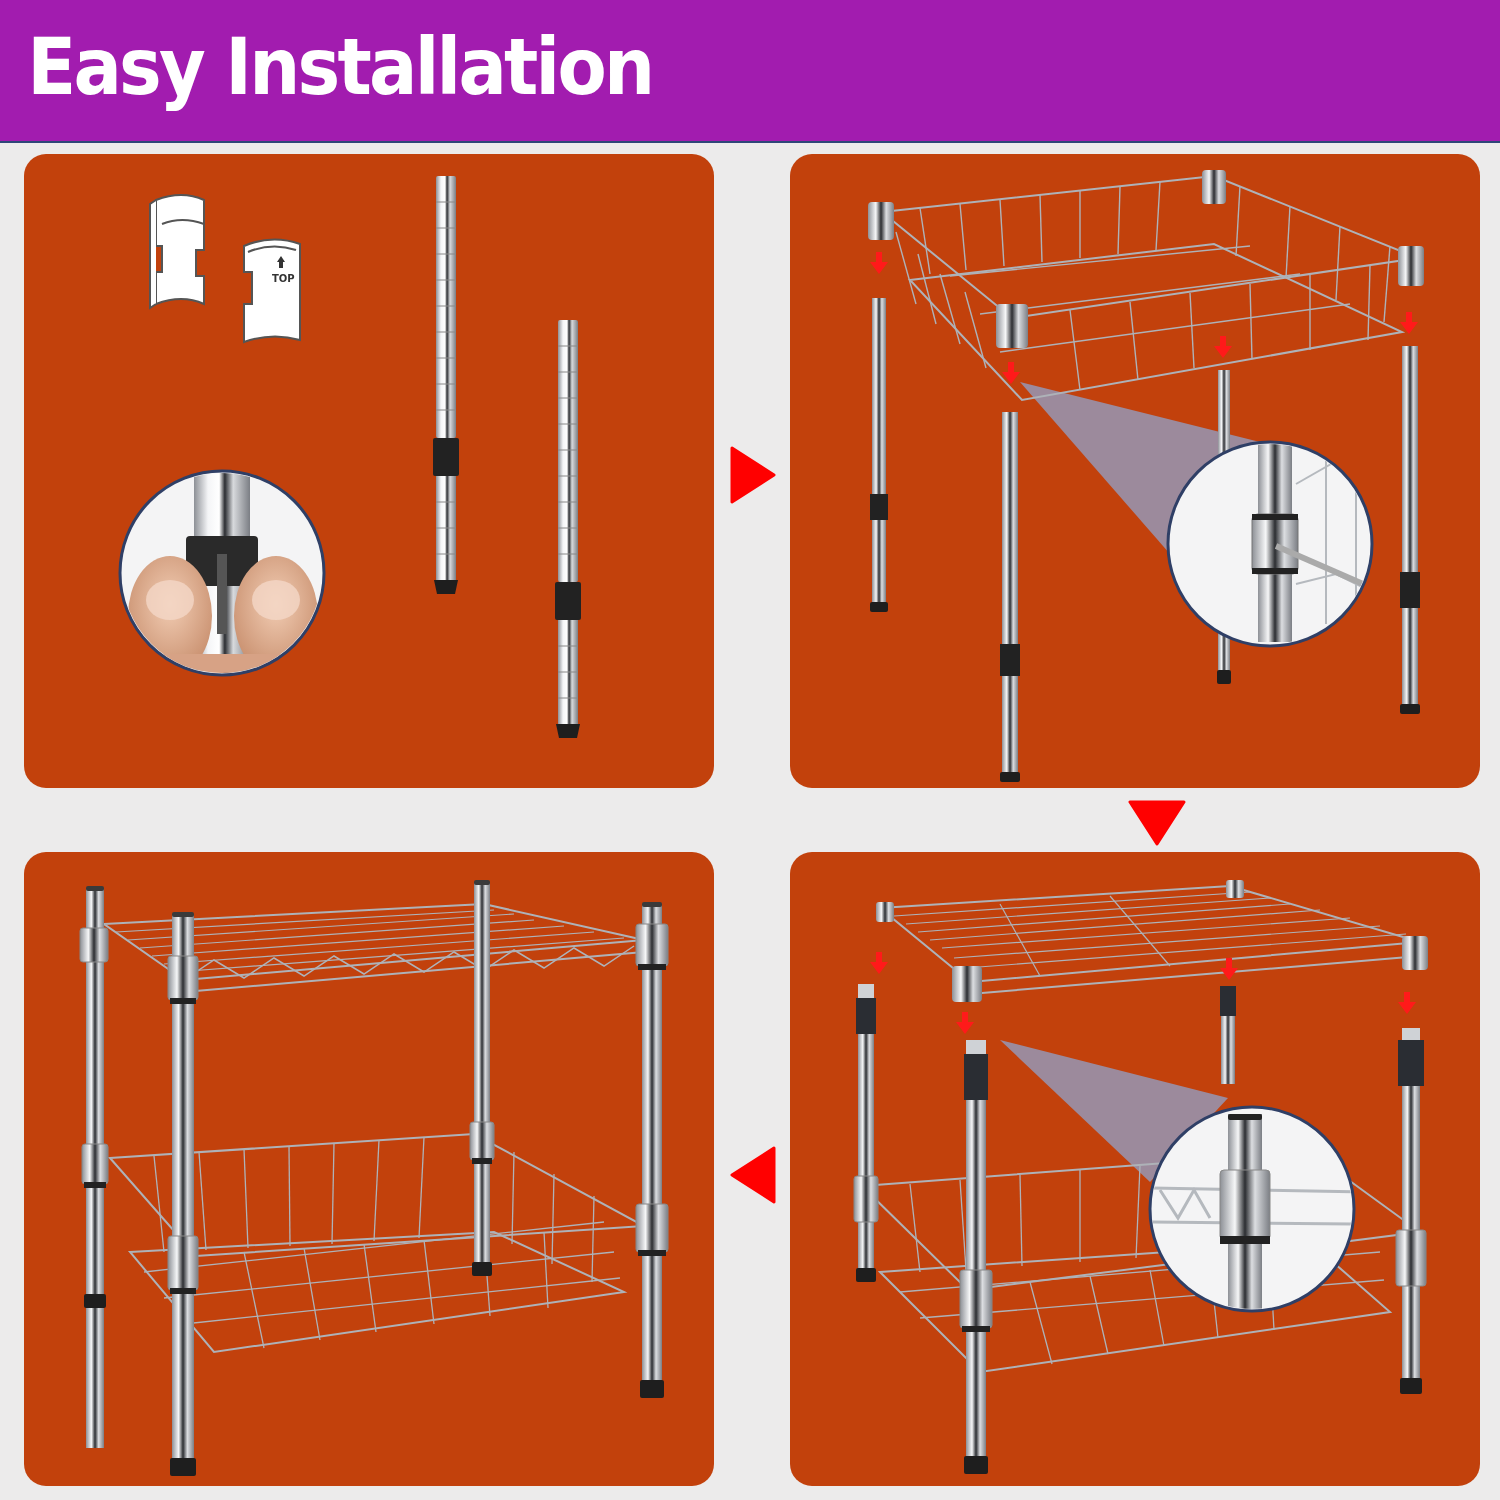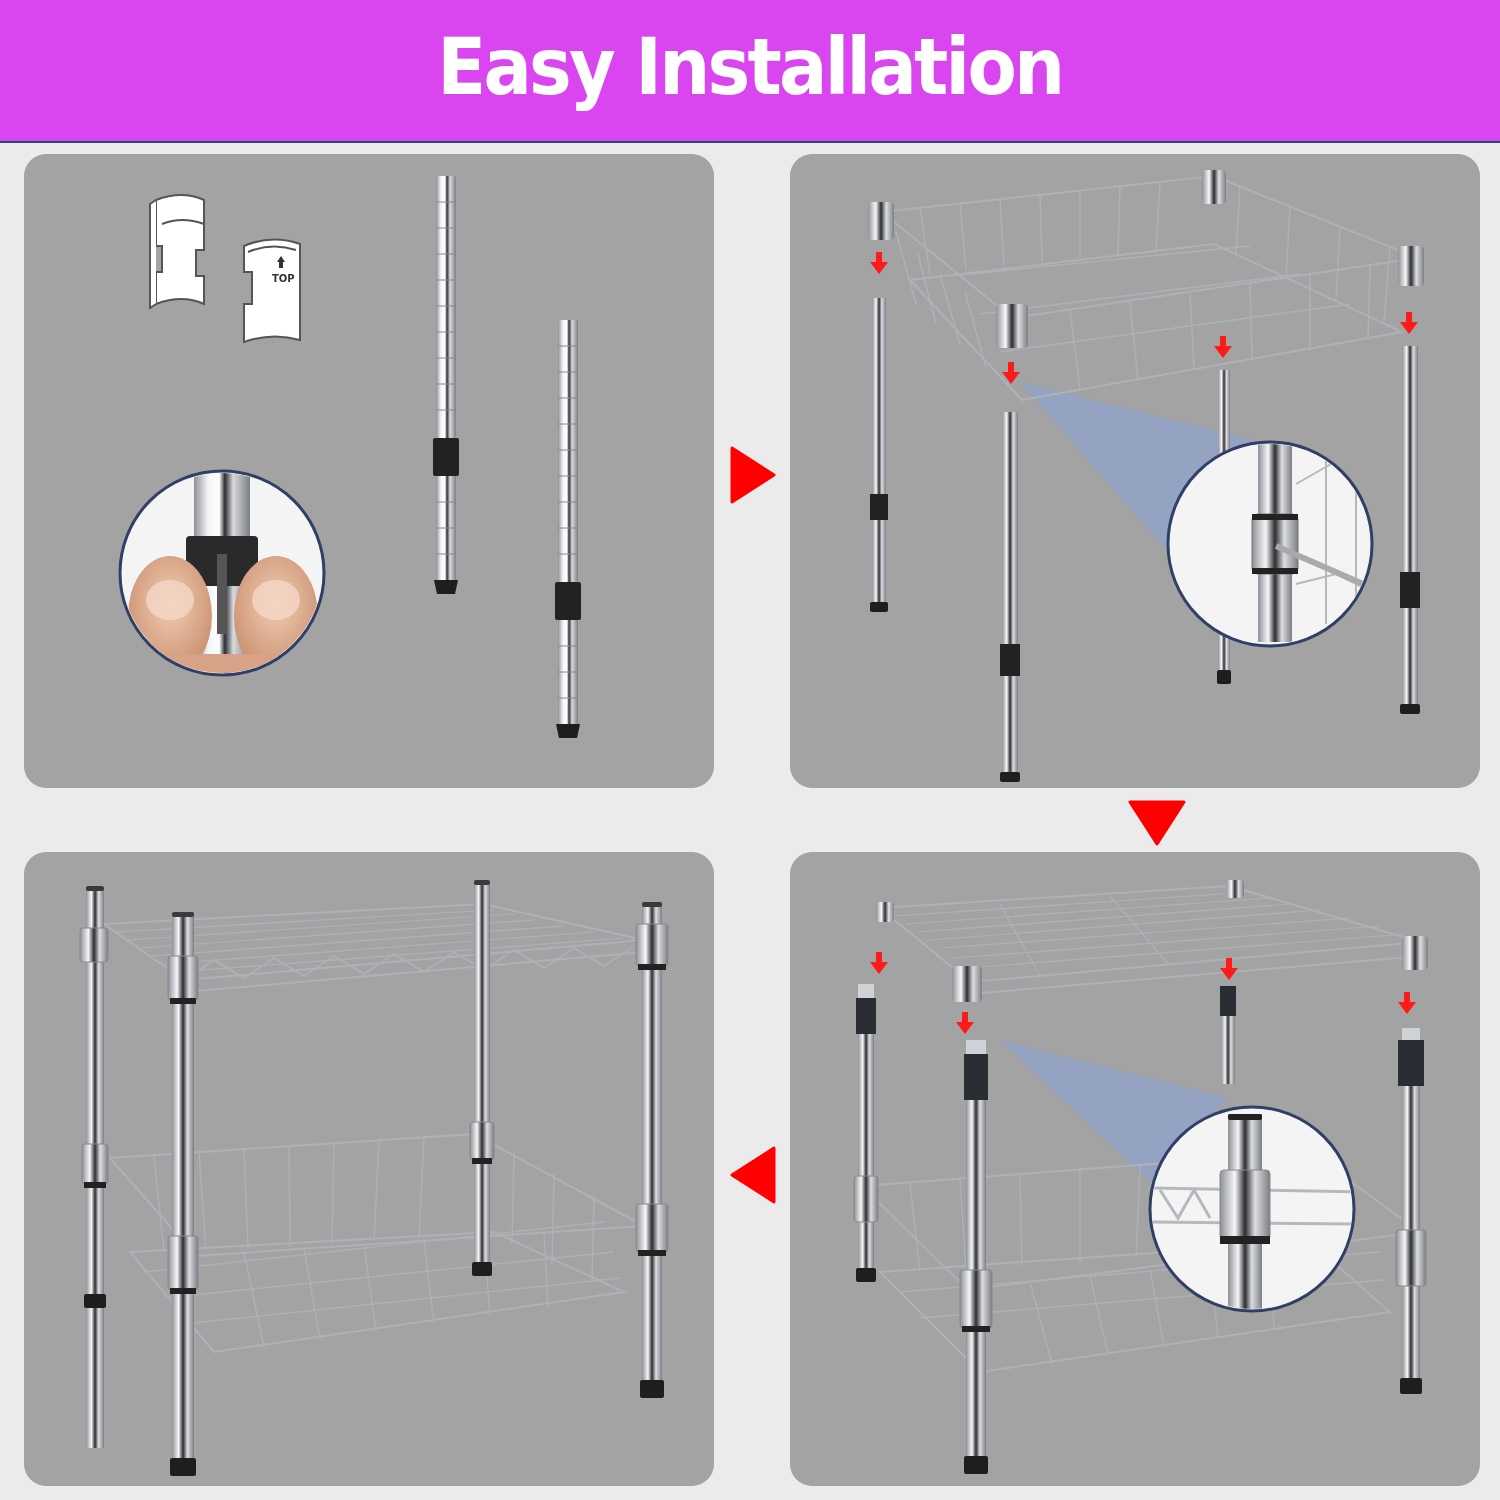--- a/index.html
+++ b/index.html
@@ -4,35 +4,35 @@
 <style>
   * { box-sizing: border-box; margin: 0; padding: 0; }
   html, body { width: 1500px; height: 1500px; overflow: hidden; }
   body {
     background: #ecebeb;
     font-family: "DejaVu Sans", sans-serif;
     position: relative;
   }
   .header {
     position: absolute; left: 0; top: 0; width: 1500px; height: 143px;
-    background: #d946ef;
-    display: flex; align-items: center; justify-content: center;
+    background: #a21caf;
+    display: flex; align-items: center; justify-content: flex-start;
     border-bottom: 2px solid #2f4678;
   }
   .header h1 {
     color: #ffffff;
     font-family: "DejaVu Sans", sans-serif;
     font-weight: bold;
     font-size: 78px;
     letter-spacing: -3px;
     transform: scaleX(0.92);
     margin-top: -8px;
   }
   .panel {
-    position: absolute; background: #a3a3a3; border-radius: 22px; overflow: hidden;
+    position: absolute; background: #c2410c; border-radius: 22px; overflow: hidden;
   }
   #p1 { left: 24px;  top: 154px; width: 690px; height: 634px; }
   #p2 { left: 790px; top: 154px; width: 690px; height: 634px; }
   #p3 { left: 24px;  top: 852px; width: 690px; height: 634px; }
   #p4 { left: 790px; top: 852px; width: 690px; height: 634px; }
   .panel svg { position: absolute; left: 0; top: 0; width: 690px; height: 634px; }
   .arrow { position: absolute; }
   .arrow svg { display: block; }
   #arrow-right { left: 730px; top: 446px; }
   #arrow-down  { left: 1128px; top: 800px; }

